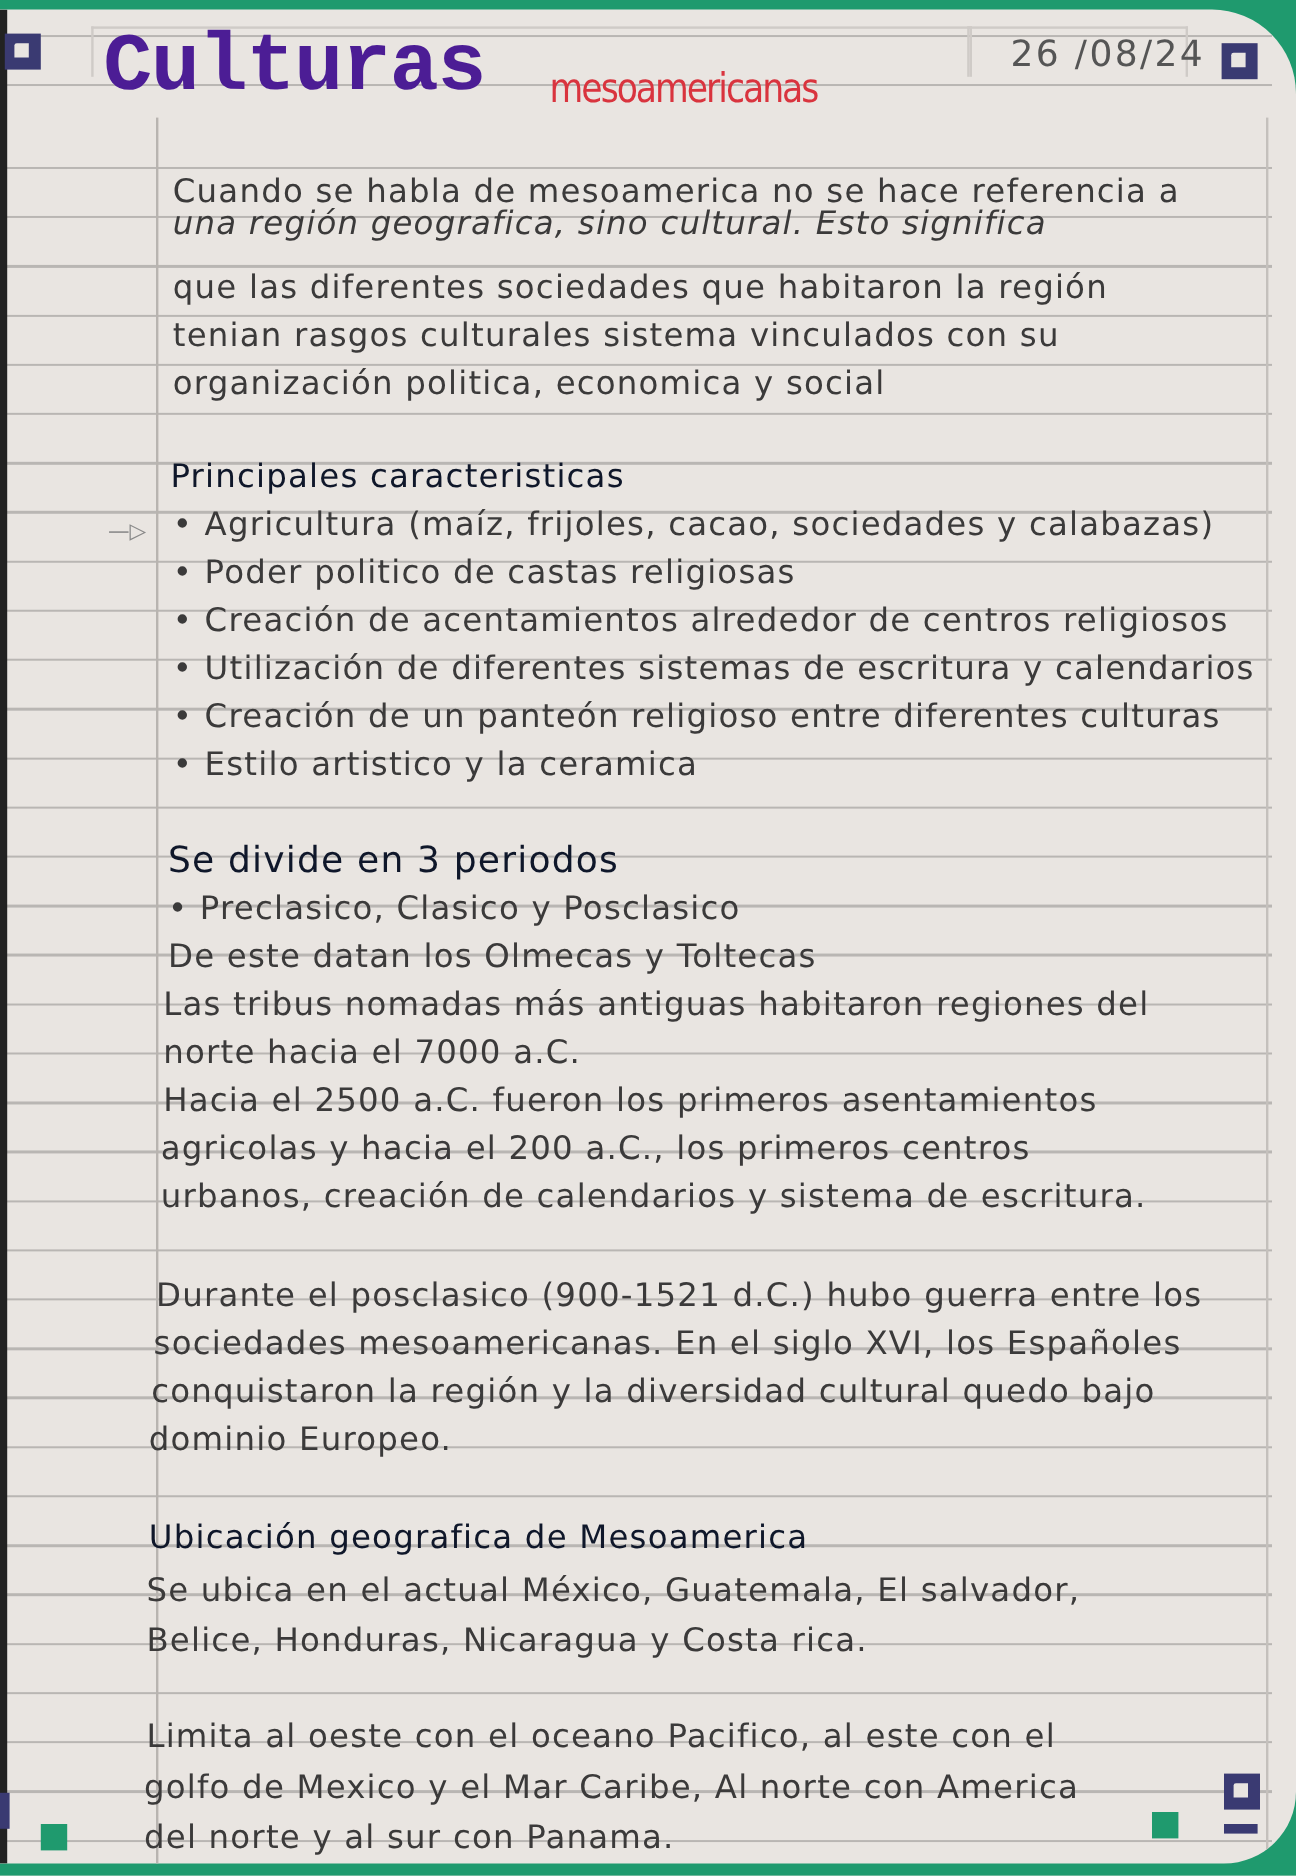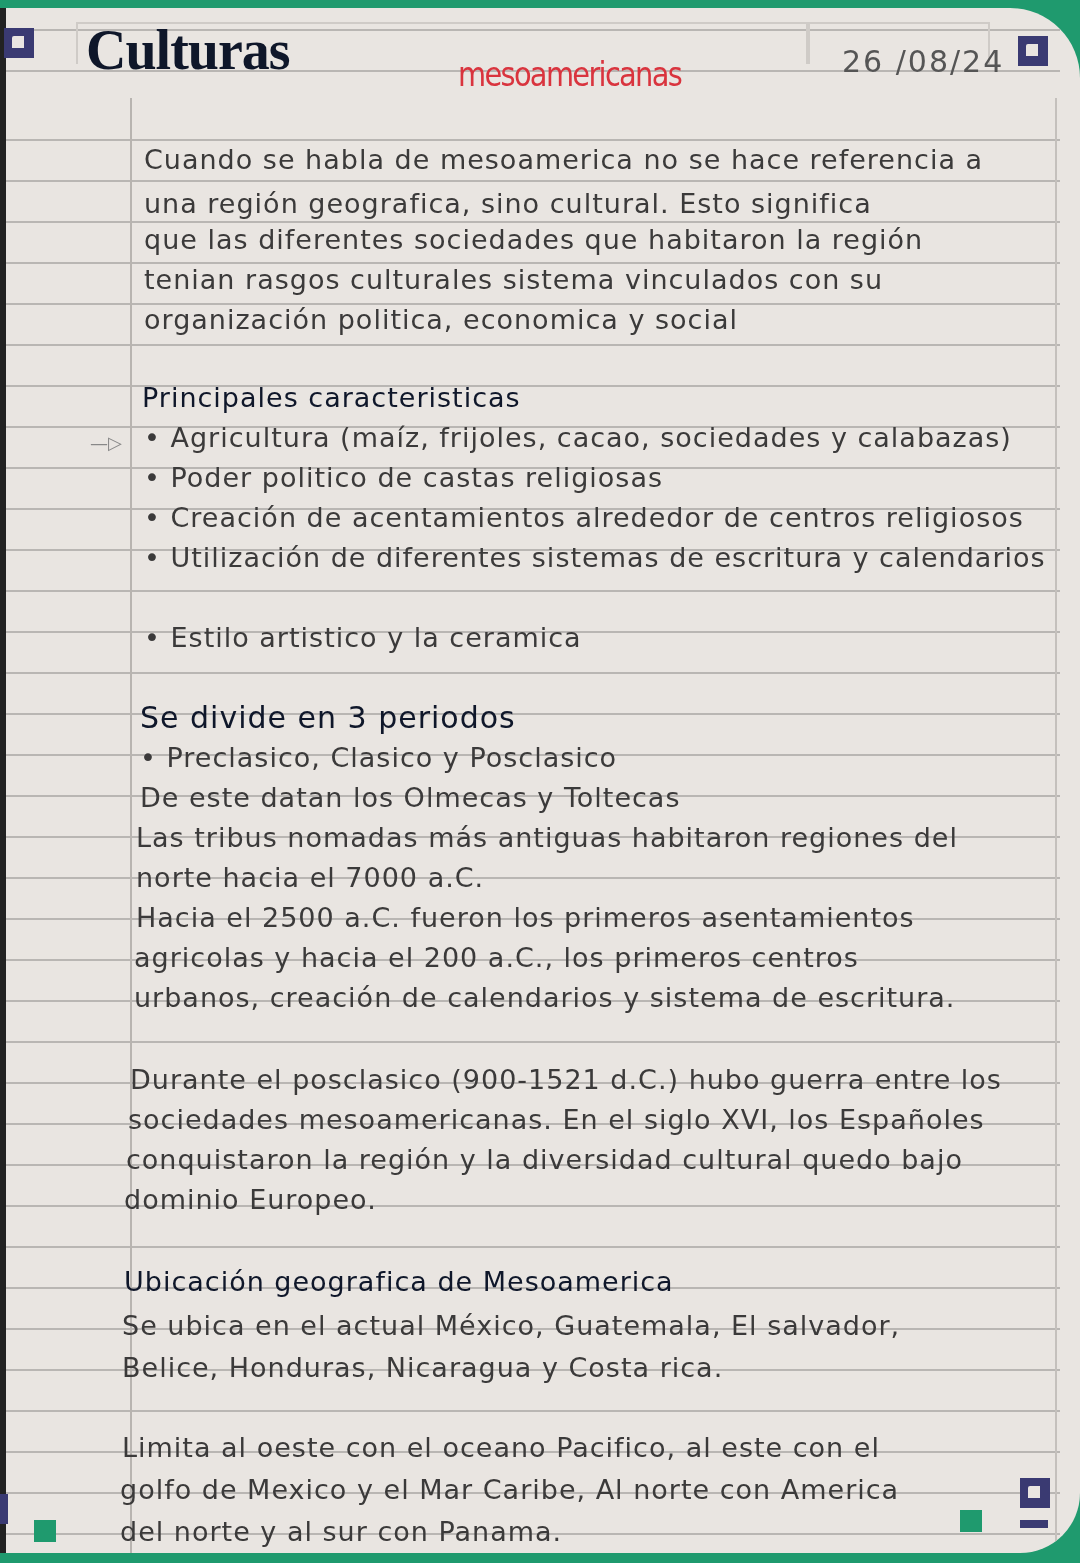--- a/index.html
+++ b/index.html
@@ -38,33 +38,32 @@
   .title-box {
     position: absolute; left: 76px; top: 14px; width: 730px; height: 40px;
     border: 2px solid #cfcbc7; border-bottom: none;
   }
   .date-box {
     position: absolute; left: 806px; top: 14px; width: 180px; height: 40px;
     border: 2px solid #cfcbc7; border-bottom: none;
   }
   .title-main {
     position: absolute; left: 86px; top: 10px;
-    font-family: Liberation Serif, serif; font-weight: bold;
-    font-size: 56px; color: #0f172a; letter-spacing: -1px;
+    font-family: Liberation Mono, monospace; font-weight: bold;
+    font-size: 68px; color: #4c1d95; letter-spacing: -1px;
   }
   .title-sub {
     position: absolute; left: 458px; top: 46px;
     font-family: "DejaVu Sans", sans-serif; font-size: 34px;
     color: #d9343e; letter-spacing: -2px; transform: scaleX(0.85); transform-origin: left;
   }
   .date {
     position: absolute; left: 842px; top: 20px;
     font-family: "DejaVu Sans", sans-serif; font-size: 30px; color: #555;
     letter-spacing: 2px;
-    margin-top: 16px;
   }
   .marker {
     position: absolute; width: 30px; height: 30px; background: #3a3a72;
   }
   .marker::after {
     content: ""; position: absolute; left: 8px; top: 8px; width: 12px; height: 12px;
     background: #e9e5e1; border-top-left-radius: 2px;
   }
   .green-sq { position: absolute; width: 22px; height: 22px; background: #1f9a6e; }
   .dash { position: absolute; width: 28px; height: 8px; background: #3a3a72; }
@@ -97,31 +96,32 @@
   <div class="dash" style="left:1020px;top:1512px;"></div>
   <div class="green-sq" style="left:960px;top:1502px;"></div>
   <div class="green-sq" style="left:34px;top:1512px;"></div>
   <div class="dash" style="left:0px;top:1486px;width:8px;height:30px;"></div>
 
   <div class="title-main">Culturas</div>
   <div class="title-sub">mesoamericanas</div>
   <div class="date">26 /08/24</div>
 
   <div class="line" style="left:144px;top:136px;">Cuando se habla de mesoamerica no se hace referencia a</div>
-  <div class="line" style="left:144px;top:180px;">una región geografica, sino cultural. Esto significa</div>
+  <div class="line" style="left:144px;top:163px;font-style:italic;">una región geografica, sino cultural. Esto significa</div>
   <div class="line" style="left:144px;top:216px;">que las diferentes sociedades que habitaron la región</div>
   <div class="line" style="left:144px;top:256px;">tenian rasgos culturales sistema vinculados con su</div>
   <div class="line" style="left:144px;top:296px;">organización politica, economica y social</div>
 
   <div class="line head" style="left:142px;top:374px;">Principales caracteristicas</div>
   <div class="arrow">—▷</div>
   <div class="line" style="left:144px;top:414px;">• Agricultura (maíz, frijoles, cacao, sociedades y calabazas)</div>
   <div class="line" style="left:144px;top:454px;">• Poder politico de castas religiosas</div>
   <div class="line" style="left:144px;top:494px;">• Creación de acentamientos alrededor de centros religiosos</div>
   <div class="line" style="left:144px;top:534px;">• Utilización de diferentes sistemas de escritura y calendarios</div>
+  <div class="line" style="left:144px;top:574px;">• Creación de un panteón religioso entre diferentes culturas</div>
   <div class="line" style="left:144px;top:614px;">• Estilo artistico y la ceramica</div>
 
   <div class="line head" style="left:140px;top:692px;font-size:30px;">Se divide en 3 periodos</div>
   <div class="line" style="left:140px;top:734px;">• Preclasico, Clasico y Posclasico</div>
   <div class="line" style="left:140px;top:774px;">De este datan los Olmecas y Toltecas</div>
   <div class="line" style="left:136px;top:814px;">Las tribus nomadas más antiguas habitaron regiones del</div>
   <div class="line" style="left:136px;top:854px;">norte hacia el 7000 a.C.</div>
   <div class="line" style="left:136px;top:894px;text-align:center;">Hacia el 2500 a.C. fueron los primeros asentamientos</div>
   <div class="line" style="left:134px;top:934px;">agricolas y hacia el 200 a.C., los primeros centros</div>
   <div class="line" style="left:134px;top:974px;">urbanos, creación de calendarios y sistema de escritura.</div>

